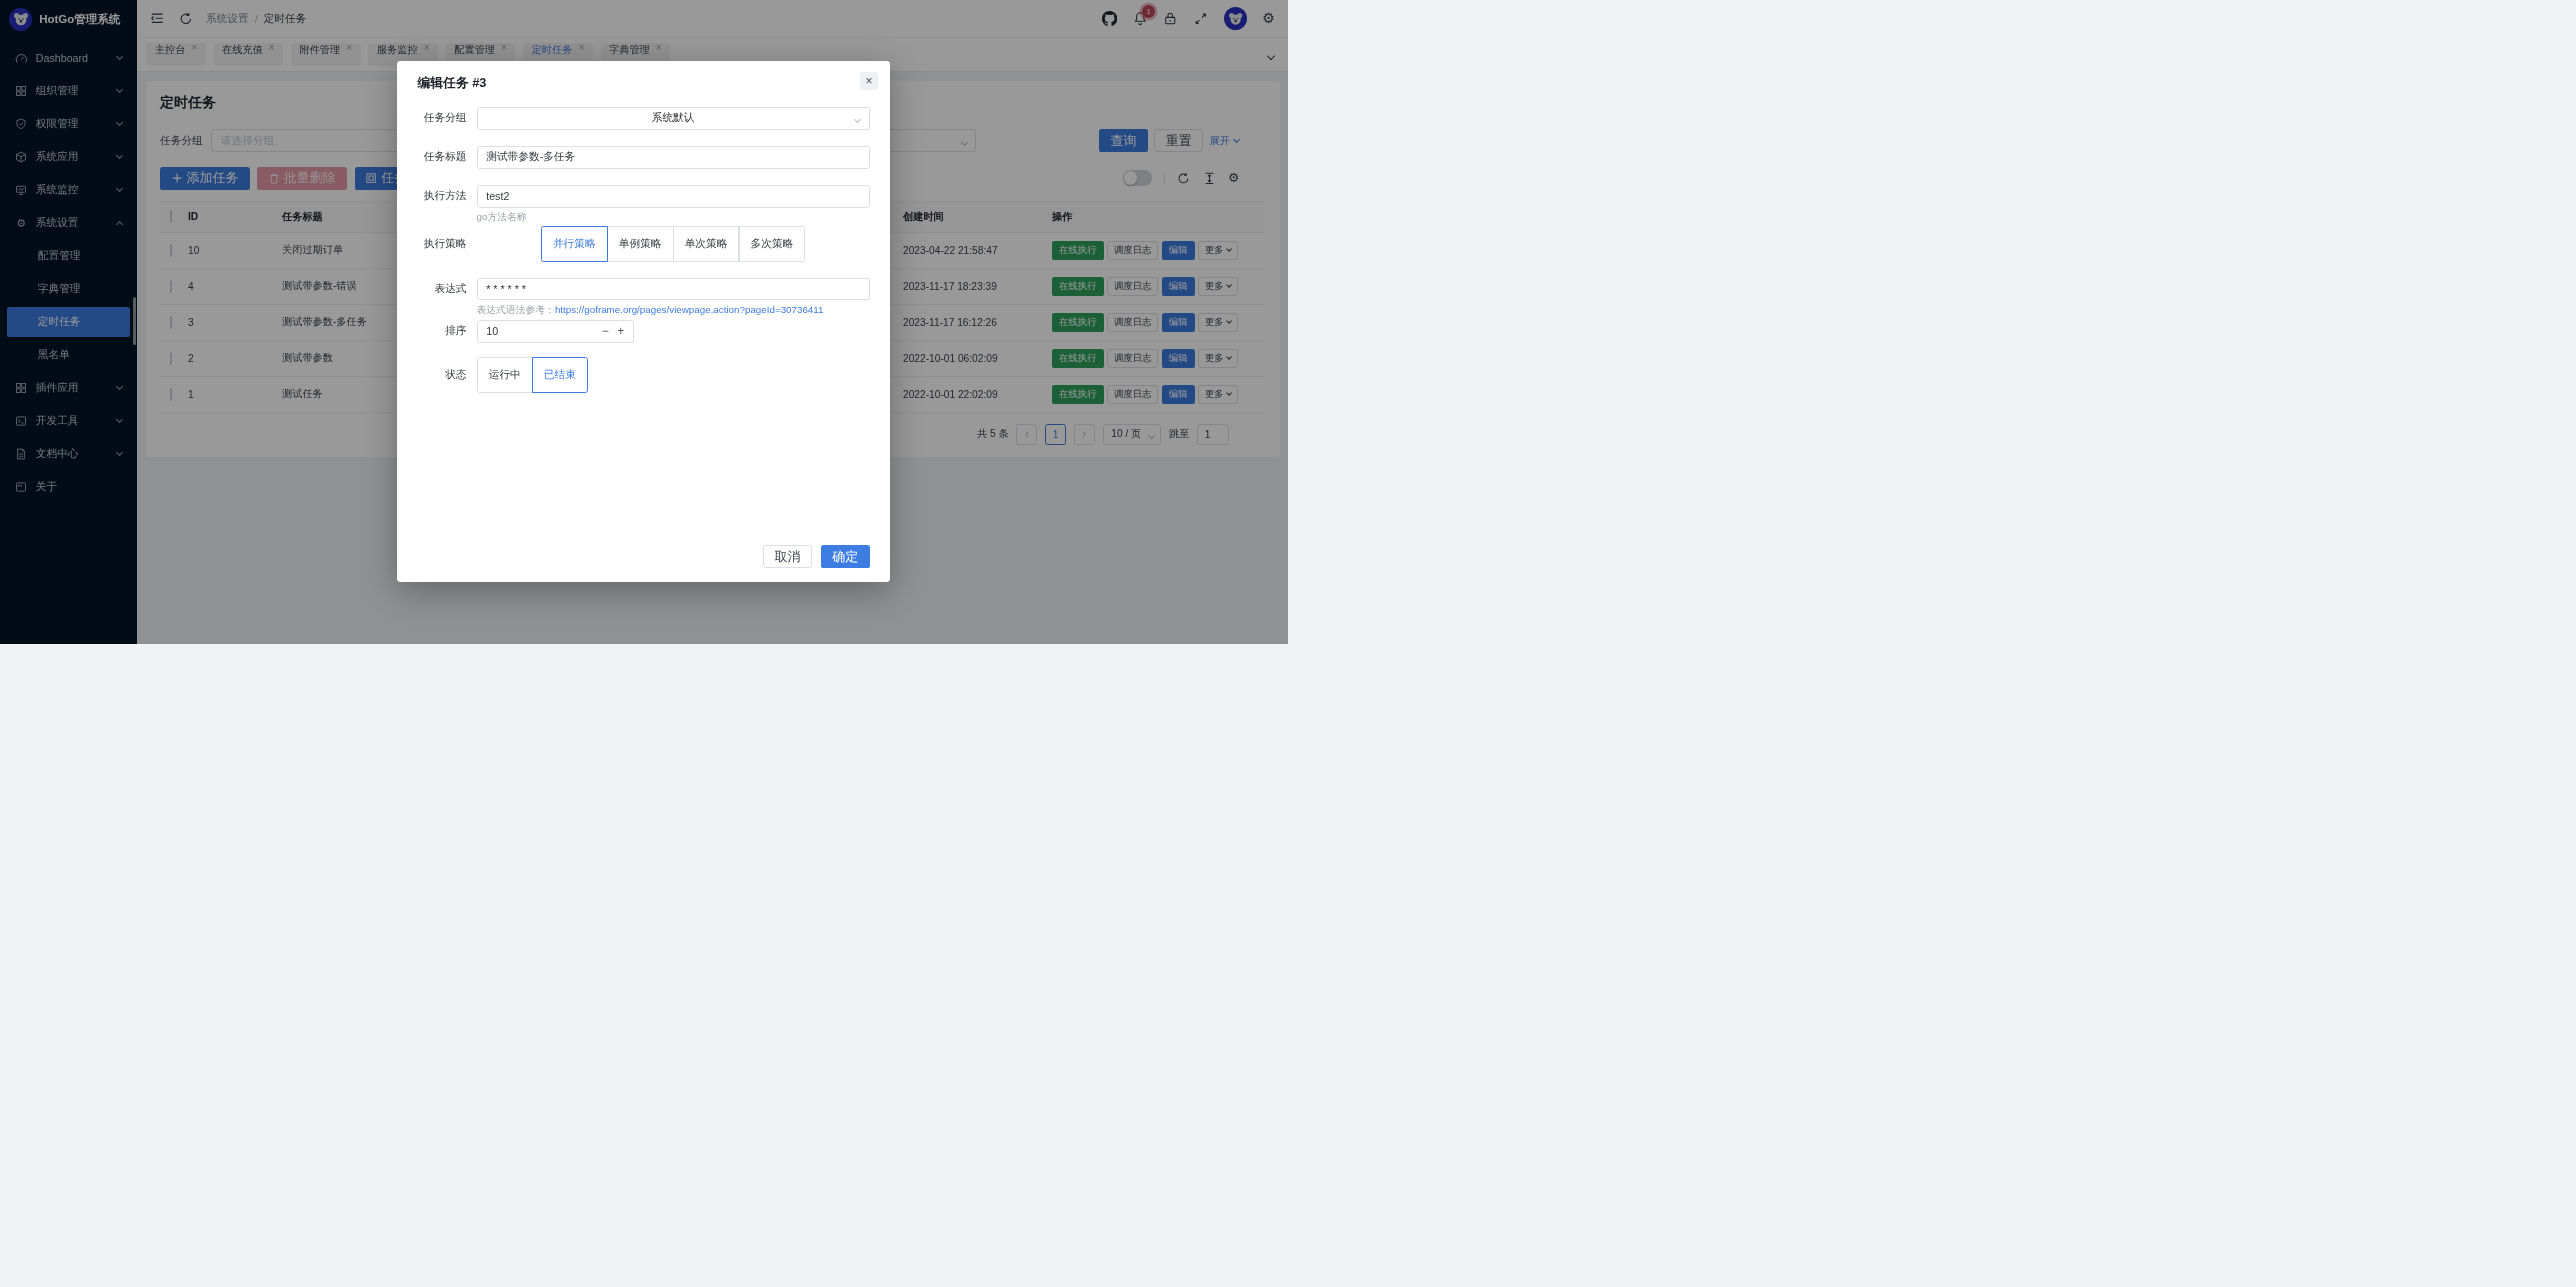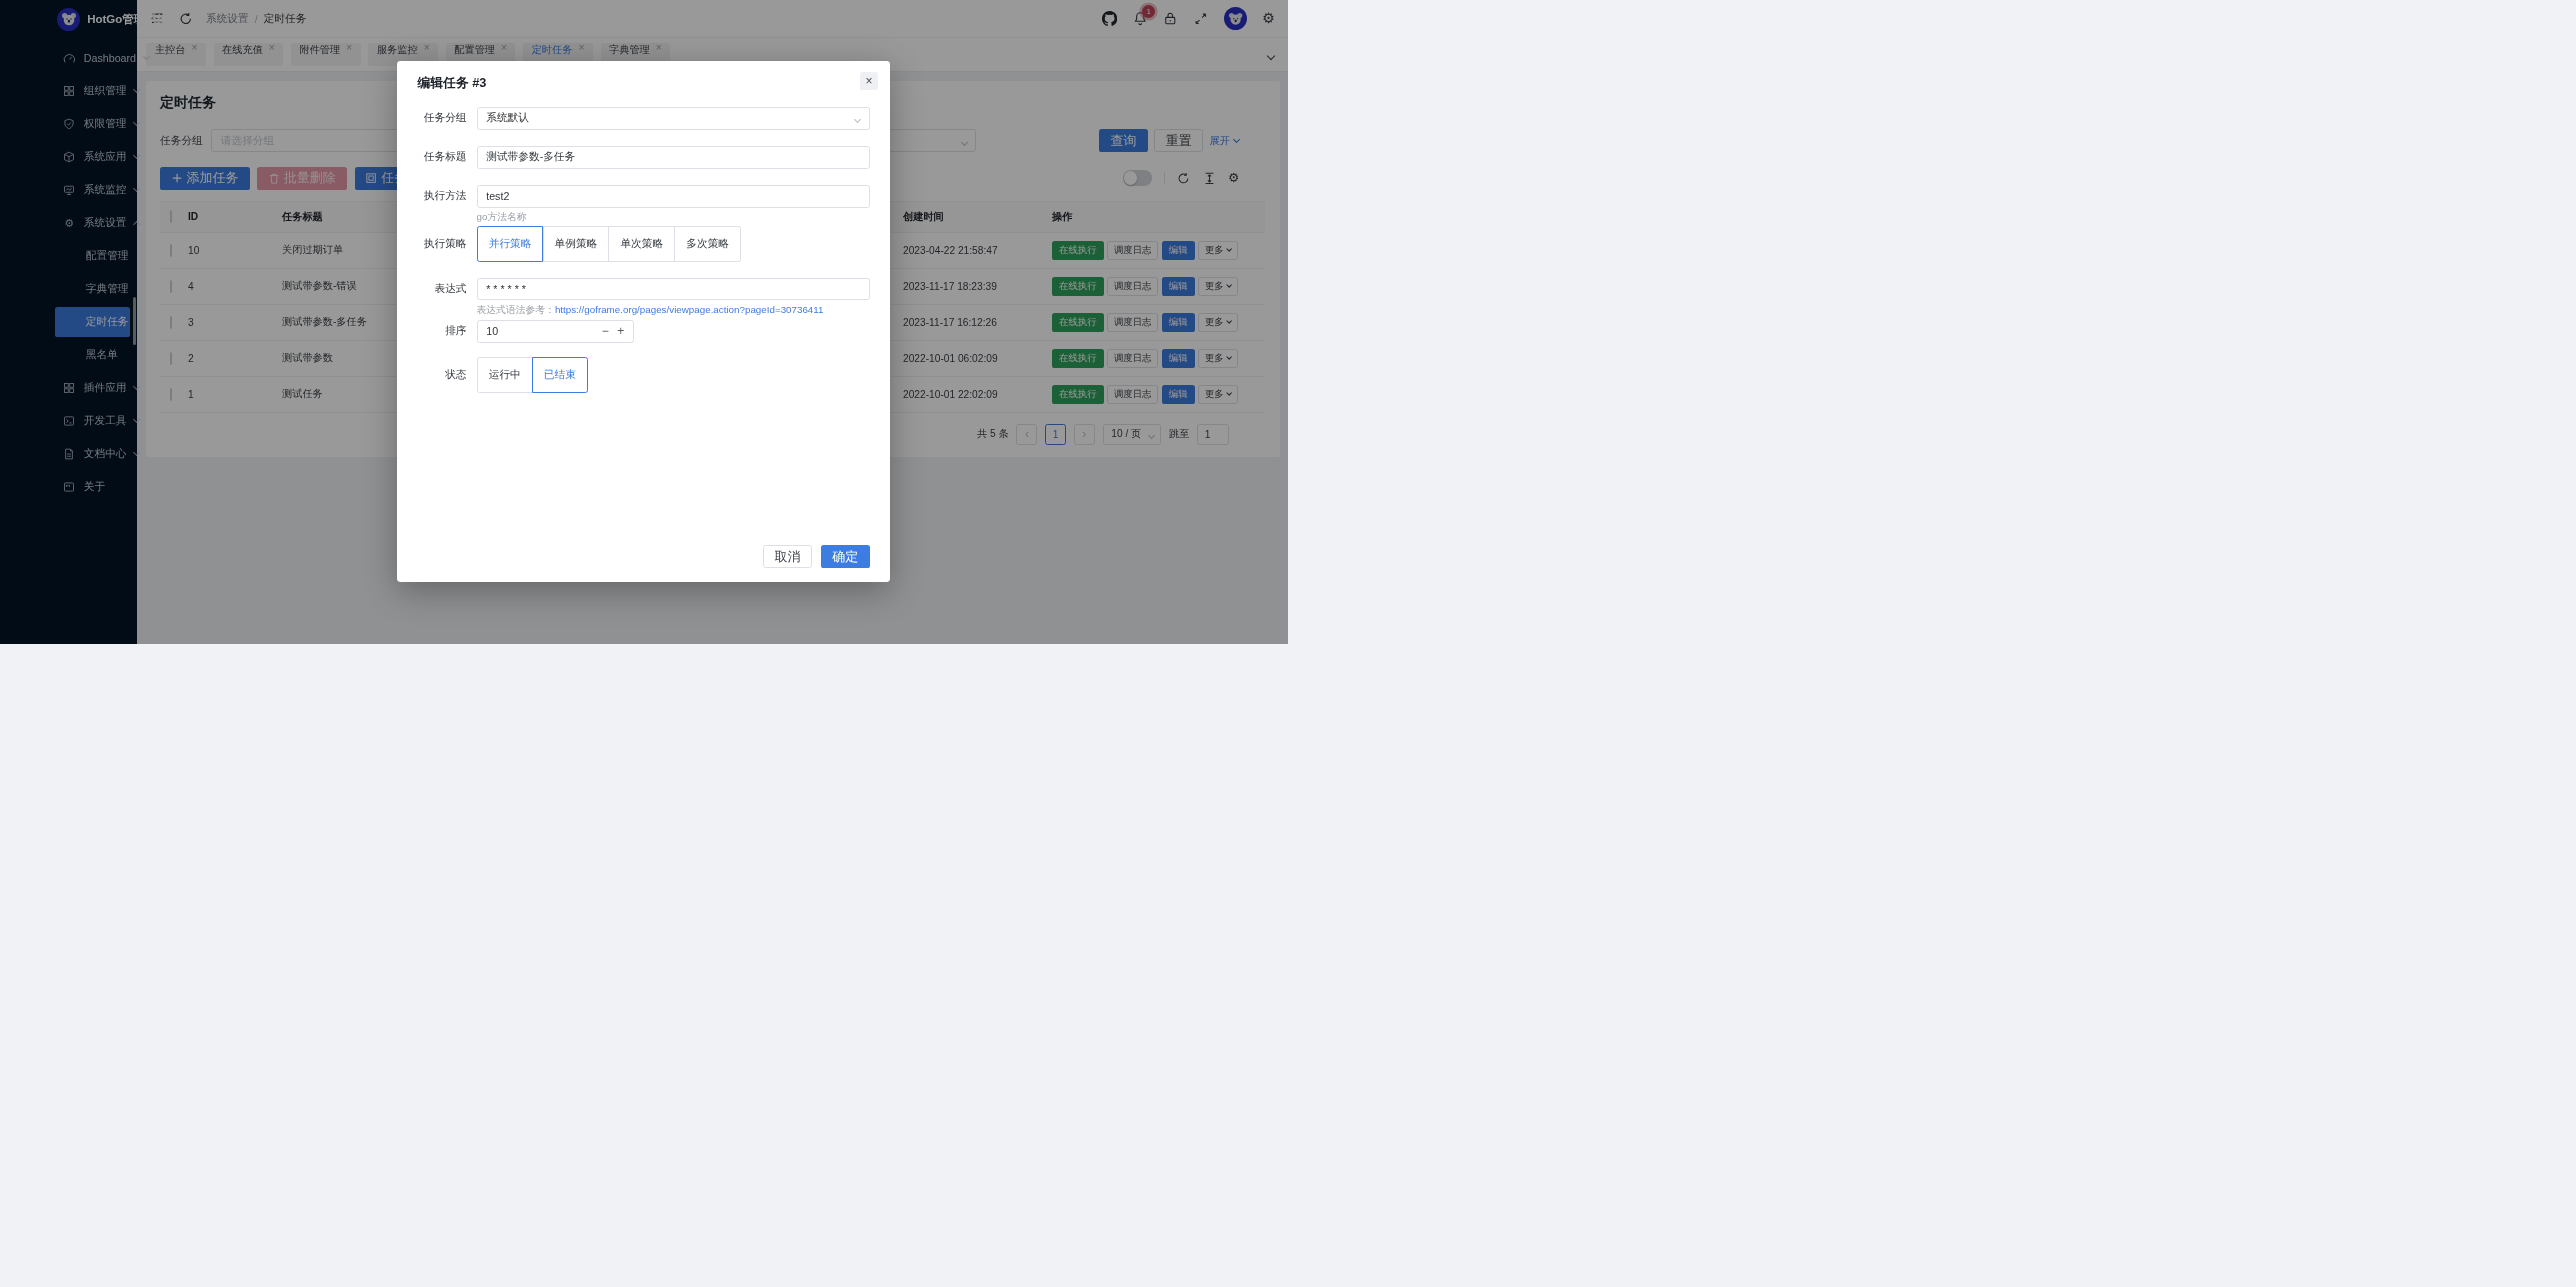--- a/index.html
+++ b/index.html
@@ -2,21 +2,21 @@
 <html style="font-size:13.6px"><head>
 <meta charset="utf-8">
 <style>
   * { margin:0; padding:0; box-sizing:border-box; }
   html,body { width:1288px; height:644px; overflow:hidden; }
   body { font-family:"Liberation Sans","DejaVu Sans",sans-serif; font-size:10.7px; background:#f0f2f5; color:#333; position:relative; }
 
   .app { display:flex; height:100%; }
 
   
-  .sidebar { width:137px; flex-shrink:0; background:#041426; color:#c3cad5; position:relative; z-index:1;padding-left:48px; }
+  .sidebar { width:137px; flex-shrink:0; background:#041426; color:#c3cad5; position:relative; z-index:1; }
   .logo-row { height:38px; display:flex; align-items:center; padding:0 9.4px; gap:6.8px; }
   .logo-circle { width:23px; height:23px; border-radius:50%; background:#2a2fc0; display:flex; align-items:center; justify-content:center; flex-shrink:0; }
   .logo-title { color:#fff; font-size:11.5px; font-weight:bold; white-space:nowrap; }
   .menu { padding-top:5.1px; font-size:10.7px; }
   .menu-item { height:30px; display:flex; align-items:center; margin:0 6.8px 3px; padding:0 7.7px; border-radius:2.6px; gap:7.7px; cursor:pointer; white-space:nowrap; }
   .menu-item .mi-icon { width:13.6px; height:13.6px; display:flex; align-items:center; justify-content:center; flex-shrink:0; color:#a9b2bf; }
   .menu-item.active { background:#3d7ce0; color:#fff; }
   .menu-item.sub { padding-left:31px; }
   .chev { width:5.1px; height:5.1px; border-right:1.2px solid currentColor; border-bottom:1.2px solid currentColor; display:inline-block; flex-shrink:0; }
   .chev.down { transform:rotate(45deg); margin-top:-2.6px; }
@@ -96,21 +96,21 @@
 
   
   .overlay { position:absolute; inset:0; background:rgba(0,0,0,0.4); z-index:50; }
   .modal { position:absolute; left:397px; top:61px; width:493px; height:521px; background:#fff; border-radius:3.4px; box-shadow:0 8.5px 34px rgba(0,0,0,.3); z-index:60; padding:13.6px 20.5px 13.6px; display:flex; flex-direction:column; }
   .modal-title { font-size:12.8px; font-weight:bold; color:#1d2129; height:15.3px; margin-bottom:17px; }
   .modal-close { position:absolute; top:11px; right:12px; width:18px; height:18px; background:#eef0f3; border-radius:2.6px; display:flex; align-items:center; justify-content:center; color:#4a4f55; font-size:12px; cursor:pointer; line-height:1; }
   .frow { display:flex; align-items:center; margin-bottom:16px; }
   .frow.top { align-items:flex-start; }
   .flabel { width:49px; text-align:right; margin-right:10.2px; color:#33373d; font-size:10.7px; flex-shrink:0; }
   .frow.top .flabel { padding-top:5.1px; }
-  .fctl { flex:1; min-width:0; }
+  .fctl { flex:1; min-width:0;justify-content:center; }
   .inp { width:100%; height:23px; border:0.9px solid #dcdfe6; border-radius:2.6px; padding:0 8.5px; font-size:10.7px; color:#33373d; font-family:inherit; outline:none; background:#fff; }
   .mselect { width:100%; height:23px; border:0.9px solid #dcdfe6; border-radius:2.6px; display:flex; align-items:center; padding:0 8.5px; position:relative; cursor:pointer; }
   .mselect .sel-chev { position:absolute; right:8.5px; color:#b9bdc5; }
   .tarea { width:100%; border:0.9px solid #dcdfe6; border-radius:2.6px; padding:4.3px 8.5px; font-size:10.7px; color:#33373d; font-family:inherit; outline:none; resize:both; overflow:hidden; background:#fff; }
   .hint { font-size:9.8px; color:#9aa0a8; }
   .hint-method { margin:-12.8px 0 12.8px 59px; }
   .hint-expr { margin:-12px 0 10.2px 59px; }
   .hint-expr a { color:#3d7ce0; text-decoration:none; }
   .segs { display:flex; }
   .seg { height:36px; padding:0 11px; border:0.9px solid #dcdfe6; margin-left:-0.9px; background:#fff; display:flex; align-items:center; font-size:10.7px; color:#33373d; cursor:pointer; position:relative; white-space:nowrap; }

